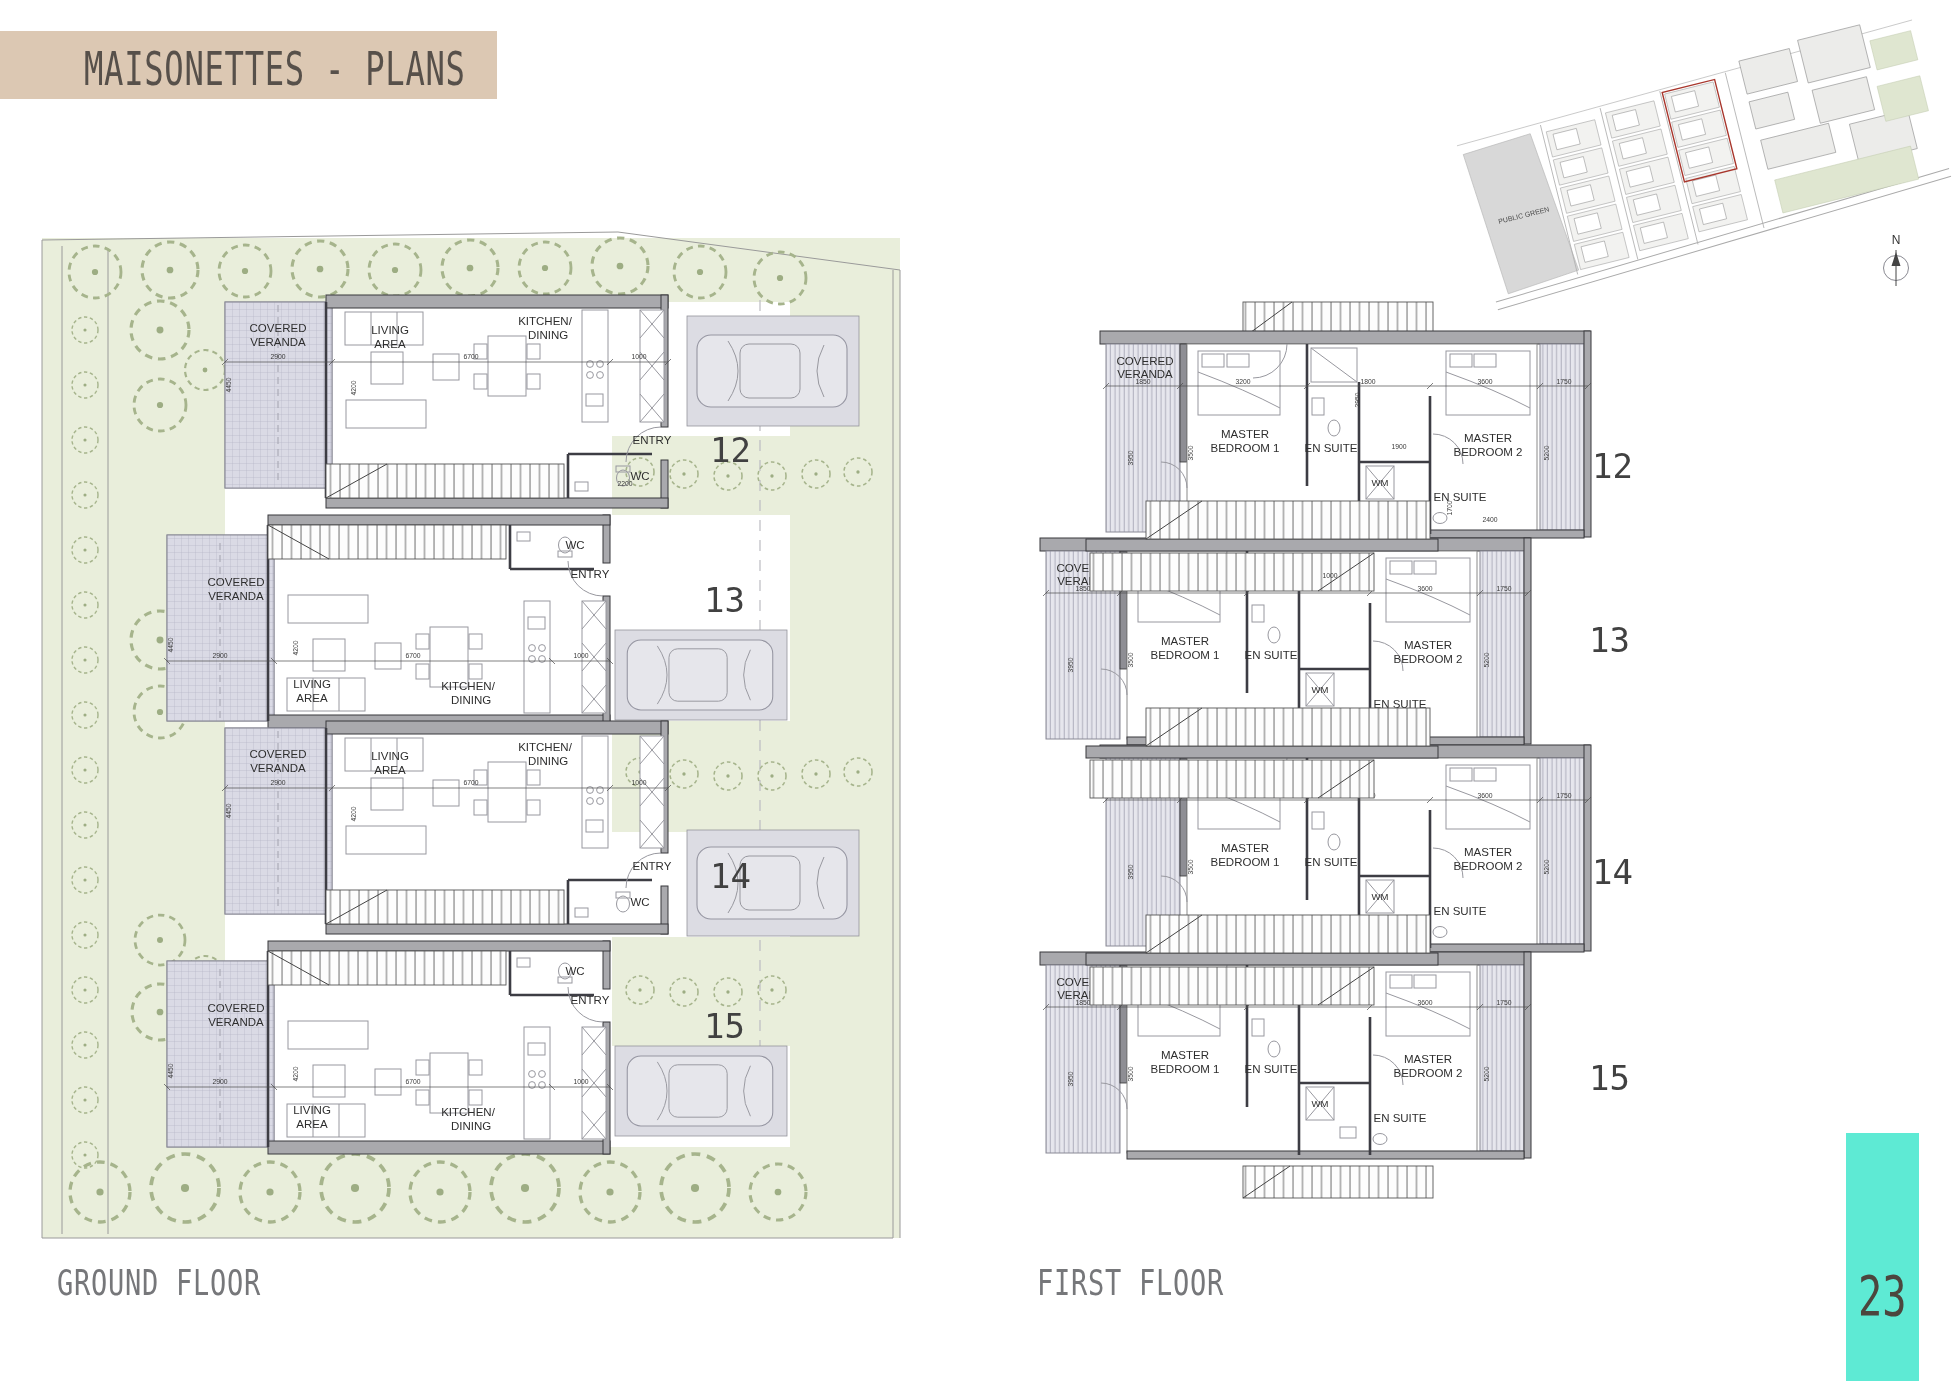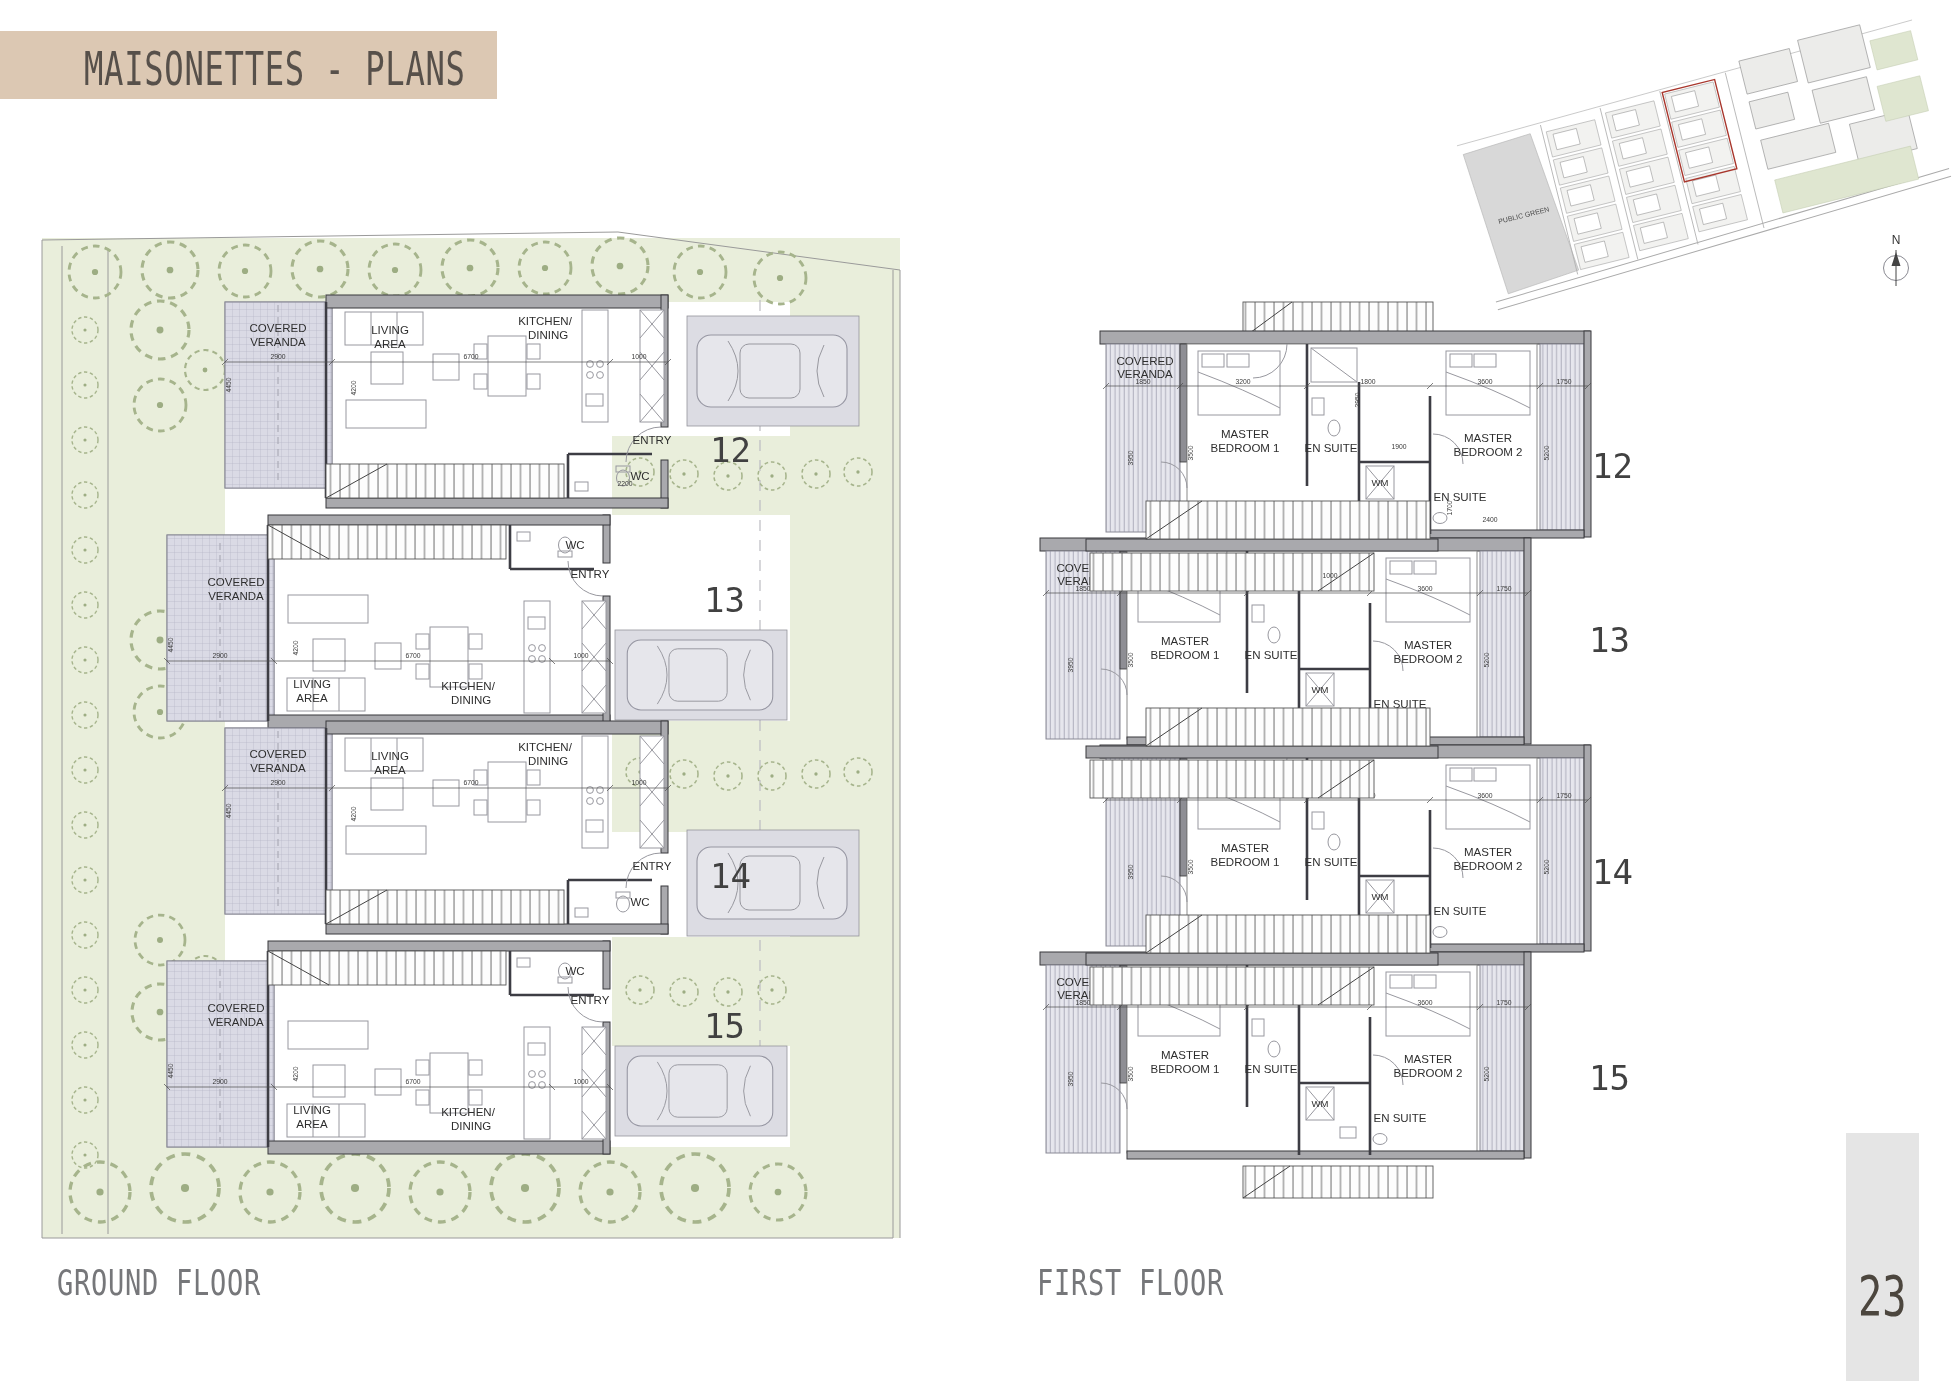--- a/index.html
+++ b/index.html
@@ -2,21 +2,21 @@
 <html><head>
 <meta charset="utf-8">
 <style>
   html,body{margin:0;padding:0}
   body{width:1953px;height:1381px;position:relative;background:#fff;font-family:"Liberation Sans",sans-serif;overflow:hidden}
   .titlebar{position:absolute;left:0;top:31px;width:497px;height:68px;background:#dcc8b3}
   .title{position:absolute;left:84px;top:42px;font-family:"DejaVu Sans Mono",monospace;font-size:46px;color:#57504a;letter-spacing:1px;transform:scaleX(.7);transform-origin:left center;white-space:nowrap}
   .caption{position:absolute;font-family:"DejaVu Sans Mono",monospace;font-size:36px;color:#76777a;letter-spacing:1px;transform:scaleX(.75);transform-origin:left center;white-space:nowrap}
   .cap-gf{left:57px;top:1262px}
   .cap-ff{left:1037px;top:1262px}
-  .pagetab{position:absolute;left:1846px;top:1133px;width:73px;height:248px;background:#e5e5e5}
+  .pagetab{position:absolute;left:1846px;top:1133px;width:73px;height:248px;background:#5eead4}
   .pagenum{position:absolute;left:12px;top:130px;font-family:"DejaVu Sans Mono",monospace;font-size:56px;color:#4c463e;transform:scaleX(.72);transform-origin:left center}
   svg{position:absolute;left:0;top:0}
   .w{fill:#a9a9ad;stroke:#39393d;stroke-width:1}
   .wd{fill:#8e8e94;stroke:#333;stroke-width:.8}
   .iw{stroke:#3d3d44;stroke-width:2.6;fill:none}
   .tl{fill:none;stroke:#8a8a92;stroke-width:1}
   .fw{fill:#fff;stroke:#98989f;stroke-width:1}
   .fl{fill:none;stroke:#98989f;stroke-width:1}
   .dim{stroke:#4a4a4a;stroke-width:.7;fill:none}
   .dsh{stroke:#a2a2ae;stroke-width:1;stroke-dasharray:7 5;fill:none}

